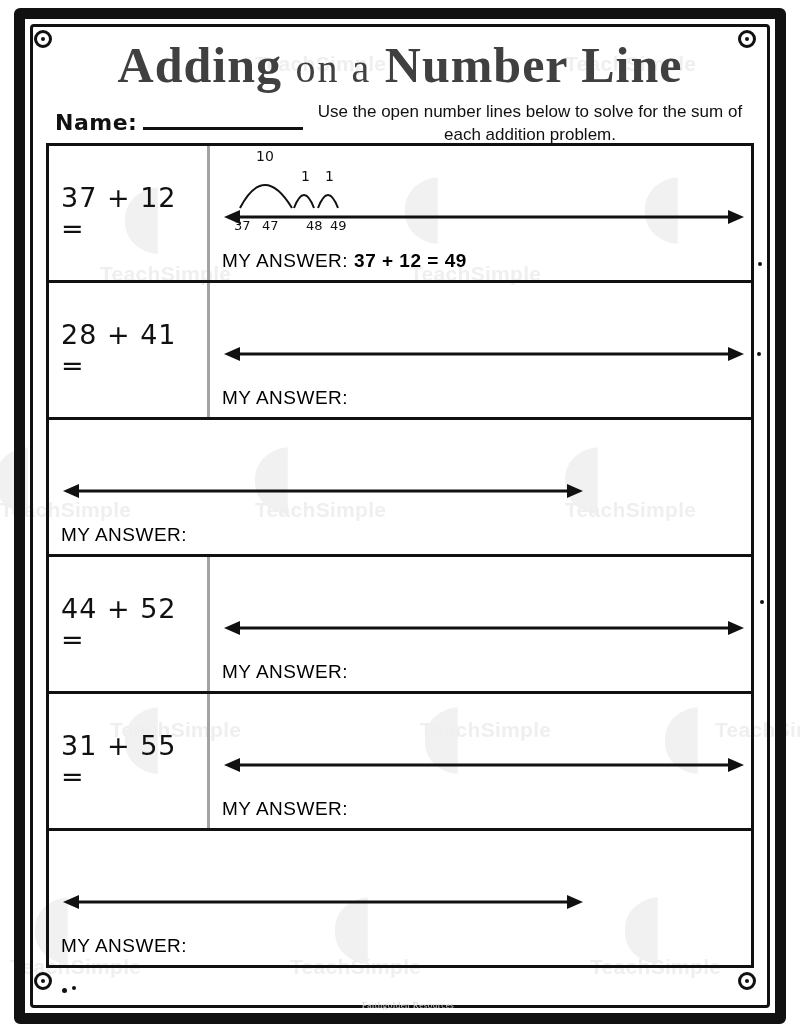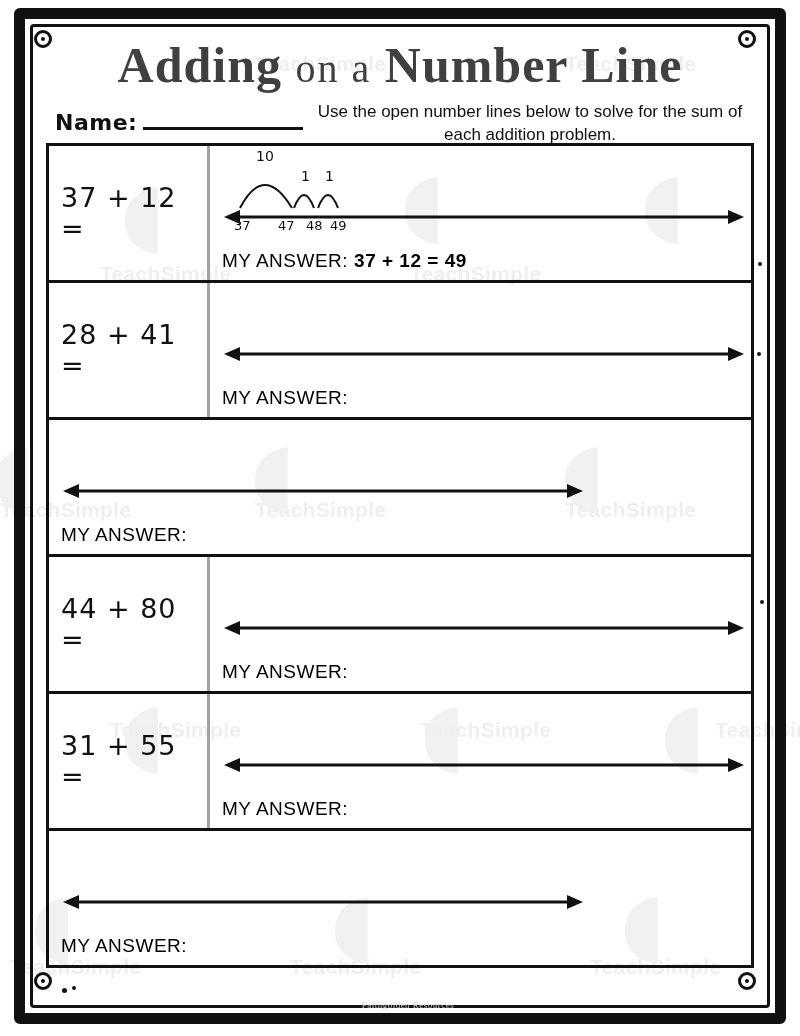--- a/index.html
+++ b/index.html
@@ -278,21 +278,21 @@
 
         <div class="numline">
           <svg width="520" height="18" viewBox="0 0 520 18">
             <line x1="12" y1="9" x2="508" y2="9" stroke="#111" stroke-width="3"></line>
             <polygon points="0,9 16,2 16,16" fill="#111"></polygon>
             <polygon points="520,9 504,2 504,16" fill="#111"></polygon>
           </svg>
         </div>
 
         <div class="tick-label" style="left:24px;">37</div>
-        <div class="tick-label" style="left:68px;">47</div>
+        <div class="tick-label" style="left:52px;">47</div>
         <div class="tick-label" style="left:96px;">48</div>
         <div class="tick-label" style="left:120px;">49</div>
 
         <div class="answer">
           <span>MY ANSWER:</span><span class="filled">37 + 12 = 49</span>
         </div>
       </div>
     </div>
 
     <div class="row">
@@ -320,21 +320,21 @@
             <polygon points="520,9 504,2 504,16" fill="#111"></polygon>
           </svg>
         </div>
         <div class="answer">
           <span>MY ANSWER:</span><span class="filled"></span>
         </div>
       </div>
     </div>
 
     <div class="row">
-      <div class="cell-problem">44 + 80 =</div>
+      <div class="cell-problem">44 + 52 =</div>
       <div class="cell-work">
         <div class="numline">
           <svg width="520" height="18" viewBox="0 0 520 18">
             <line x1="12" y1="9" x2="508" y2="9" stroke="#111" stroke-width="3"></line>
             <polygon points="0,9 16,2 16,16" fill="#111"></polygon>
             <polygon points="520,9 504,2 504,16" fill="#111"></polygon>
           </svg>
         </div>
         <div class="answer">
           <span>MY ANSWER:</span><span class="filled"></span>

